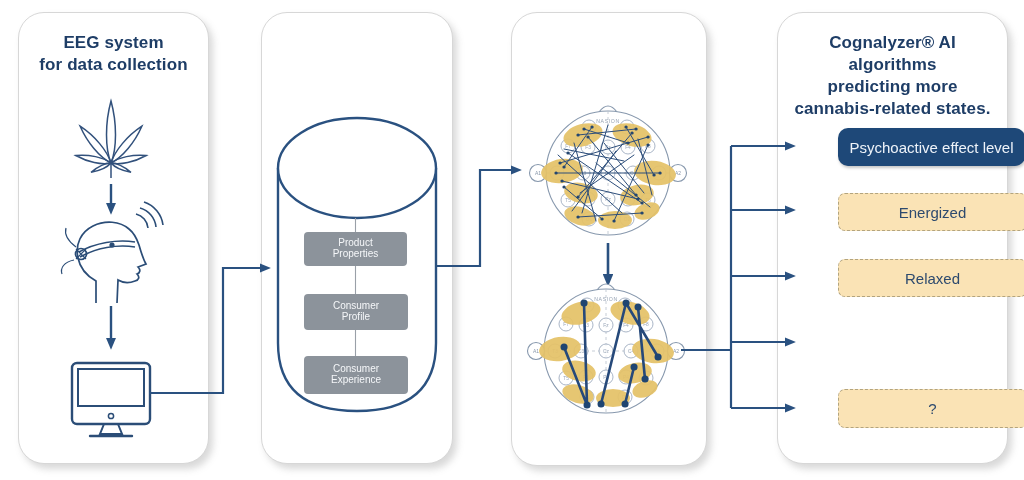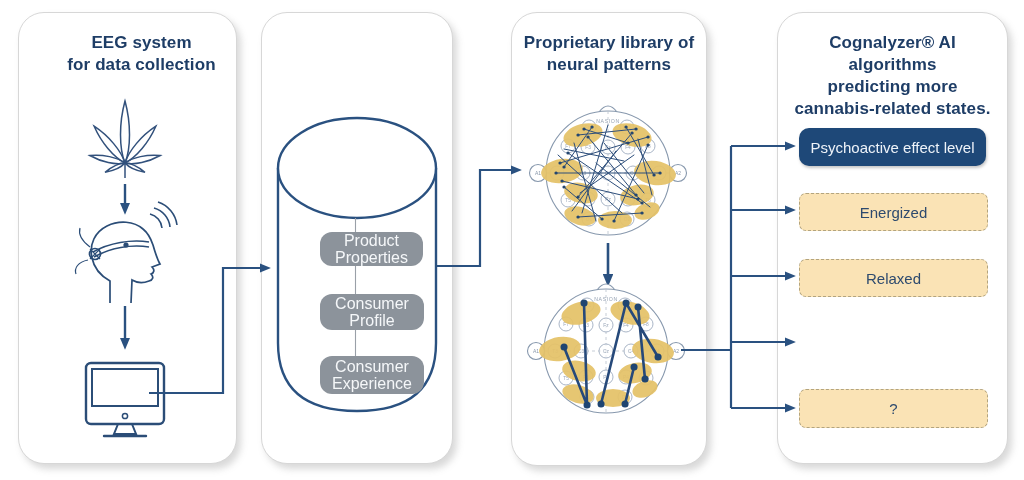--- a/index.html
+++ b/index.html
@@ -13,38 +13,38 @@
   }
   .panel-title{
     position:relative;z-index:2;margin:0;padding:19px 8px 0;
     text-align:center;font-weight:bold;color:#1e3d66;
     font-size:17px;line-height:1.3;white-space:pre-line;letter-spacing:.1px;
   }
   .psvg{position:absolute;left:0;top:0;width:100%;height:100%;z-index:1;}
   #overlay{position:absolute;left:0;top:0;z-index:5;pointer-events:none;}
   
   .db-label{
-    position:absolute;z-index:3;background:#8c939b;color:#f5f7f9;border-radius:12px;
+    position:absolute;z-index:3;background:#8c939b;color:#f5f7f9;border-radius:4px;
     display:flex;align-items:center;justify-content:center;text-align:center;
-    font-size:16px;line-height:1.08;white-space:pre-line;margin-left:16px;
+    font-size:10px;line-height:1.08;white-space:pre-line;
   }
   
   .chip{
     position:absolute;z-index:3;display:flex;align-items:center;justify-content:center;
-    text-align:center;font-size:15px;border-radius:7px;
+    text-align:center;font-size:15px;border-radius:7px;margin-left:39px;
   }
   .chip.solid{background:#1e4878;color:#eef3f9;border-radius:10px;box-shadow:1px 2px 3px rgba(90,90,90,.35);}
   .chip.dashed{background:#fae3b5;color:#2d4a6e;border:1.2px dashed #b3a47e;}
 </style>
 </head>
 <body>
 
 <div id="stage">
 
-  <div class="panel" style="left:18px;top:12px;width:189px;height:450px;padding-left:28px;">
+  <div class="panel" style="left:18px;top:12px;width:189px;height:450px;">
     <div class="panel-title">EEG system
 for data collection</div>
     <svg class="psvg" viewBox="0 0 189 450">
 
       <g stroke="#32517c" stroke-width="1.5" fill="none">
         <path d="M92,150 L92,165"></path>
         <path d="M92,150 C86,135 86,110 92,88 C98,110 98,135 92,150 Z"></path>
         <path transform="rotate(40 92 150)" d="M92,150 C87,138 87,119 92,102 C97,119 97,138 92,150 Z"></path>
         <path transform="rotate(-40 92 150)" d="M92,150 C87,138 87,119 92,102 C97,119 97,138 92,150 Z"></path>
         <path transform="rotate(78 92 150)" d="M92,150 C88,141 88,127 92,114 C96,127 96,141 92,150 Z"></path>
@@ -89,22 +89,20 @@
     </svg>
     <div class="db-label" style="left:42px;top:219px;width:103px;height:34px;">Product
 Properties</div>
     <div class="db-label" style="left:42px;top:281px;width:104px;height:36px;">Consumer
 Profile</div>
     <div class="db-label" style="left:42px;top:343px;width:104px;height:38px;">Consumer
 Experience</div>
   </div>
 
   <div class="panel" style="left:511px;top:12px;width:194px;height:452px;">
-    <div class="panel-title">Proprietary library of
-neural patterns</div>
     <svg class="psvg" viewBox="0 0 194 452">
       <defs>
         <g id="hb">
           <path d="M-9,-61 Q0,-73 9,-61" fill="#ffffff" stroke="#8798ad" stroke-width="1.1"></path>
           <circle r="62" fill="#ffffff" stroke="#8798ad" stroke-width="1.1"></circle>
           <path d="M0,-62 L0,62 M-62,0 L62,0" stroke="#b7c0cc" stroke-width="0.8" stroke-dasharray="3,3" fill="none"></path>
           <circle cx="-70" cy="0" r="8.5" fill="#ffffff" stroke="#8798ad" stroke-width="1.1"></circle>
           <circle cx="70" cy="0" r="8.5" fill="#ffffff" stroke="#8798ad" stroke-width="1.1"></circle>
           <text x="-70" y="1.8" font-size="5" fill="#8796aa" text-anchor="middle">A1</text>
           <text x="70" y="1.8" font-size="5" fill="#8796aa" text-anchor="middle">A2</text>

